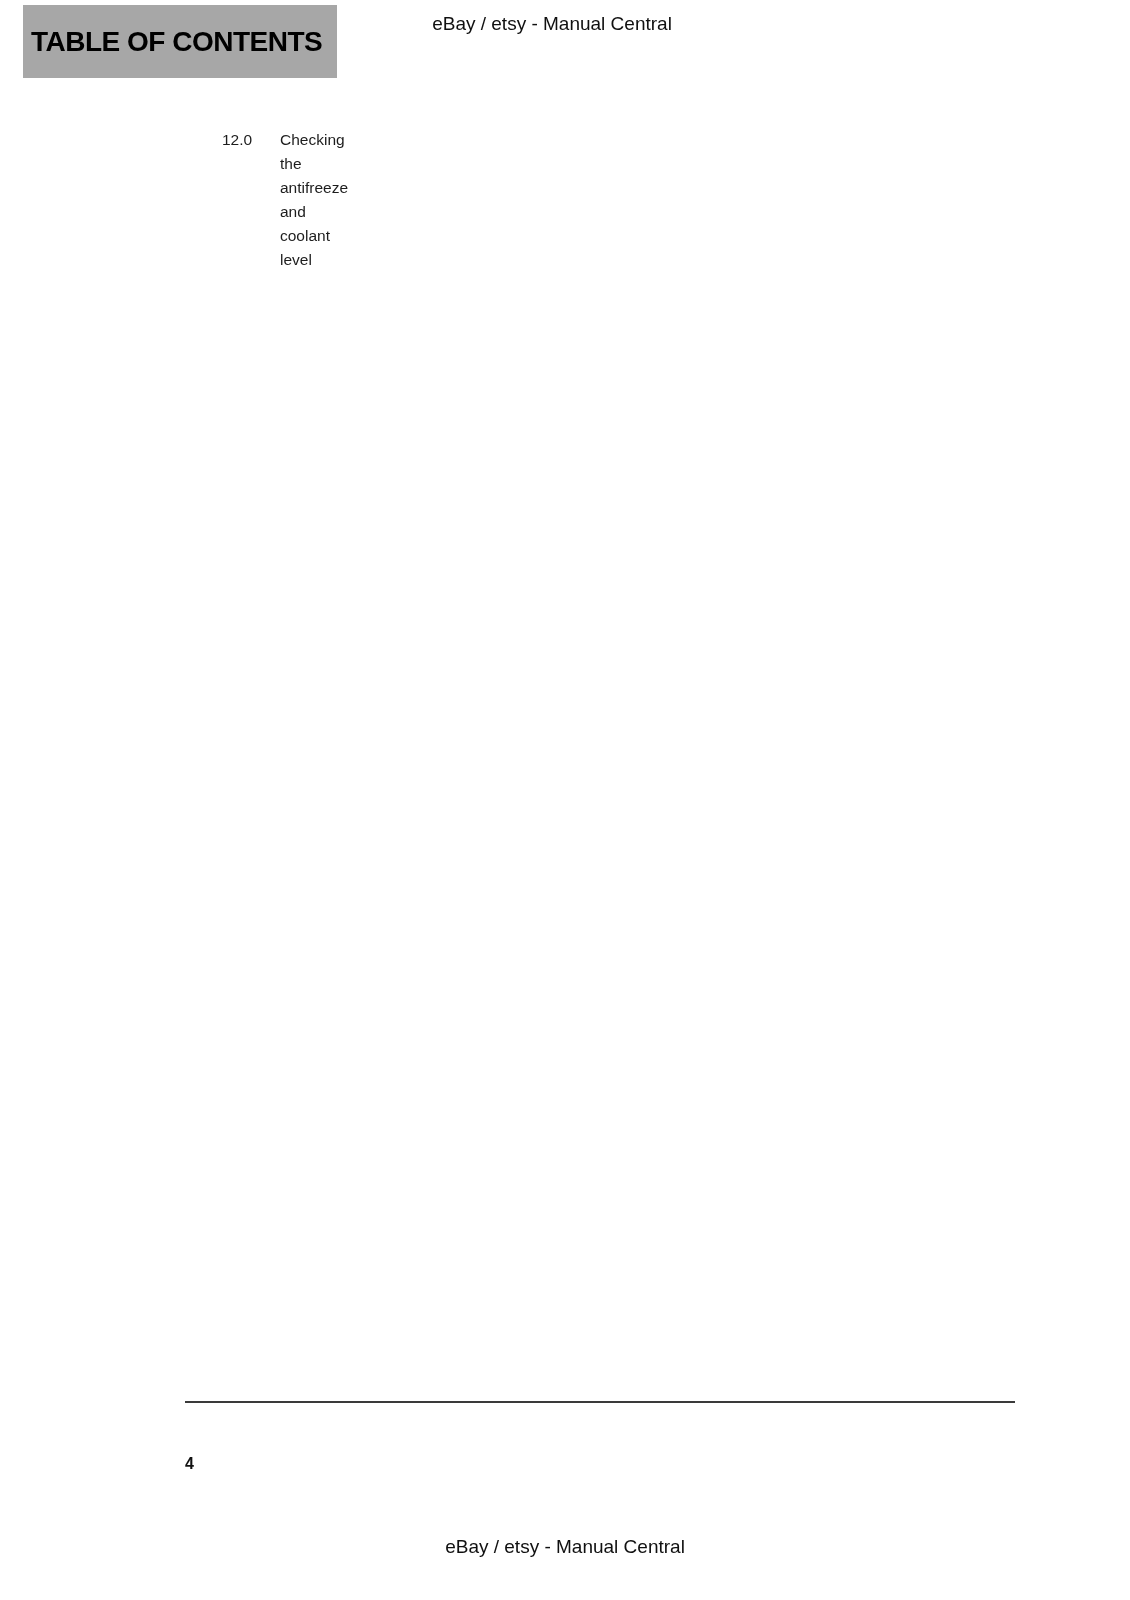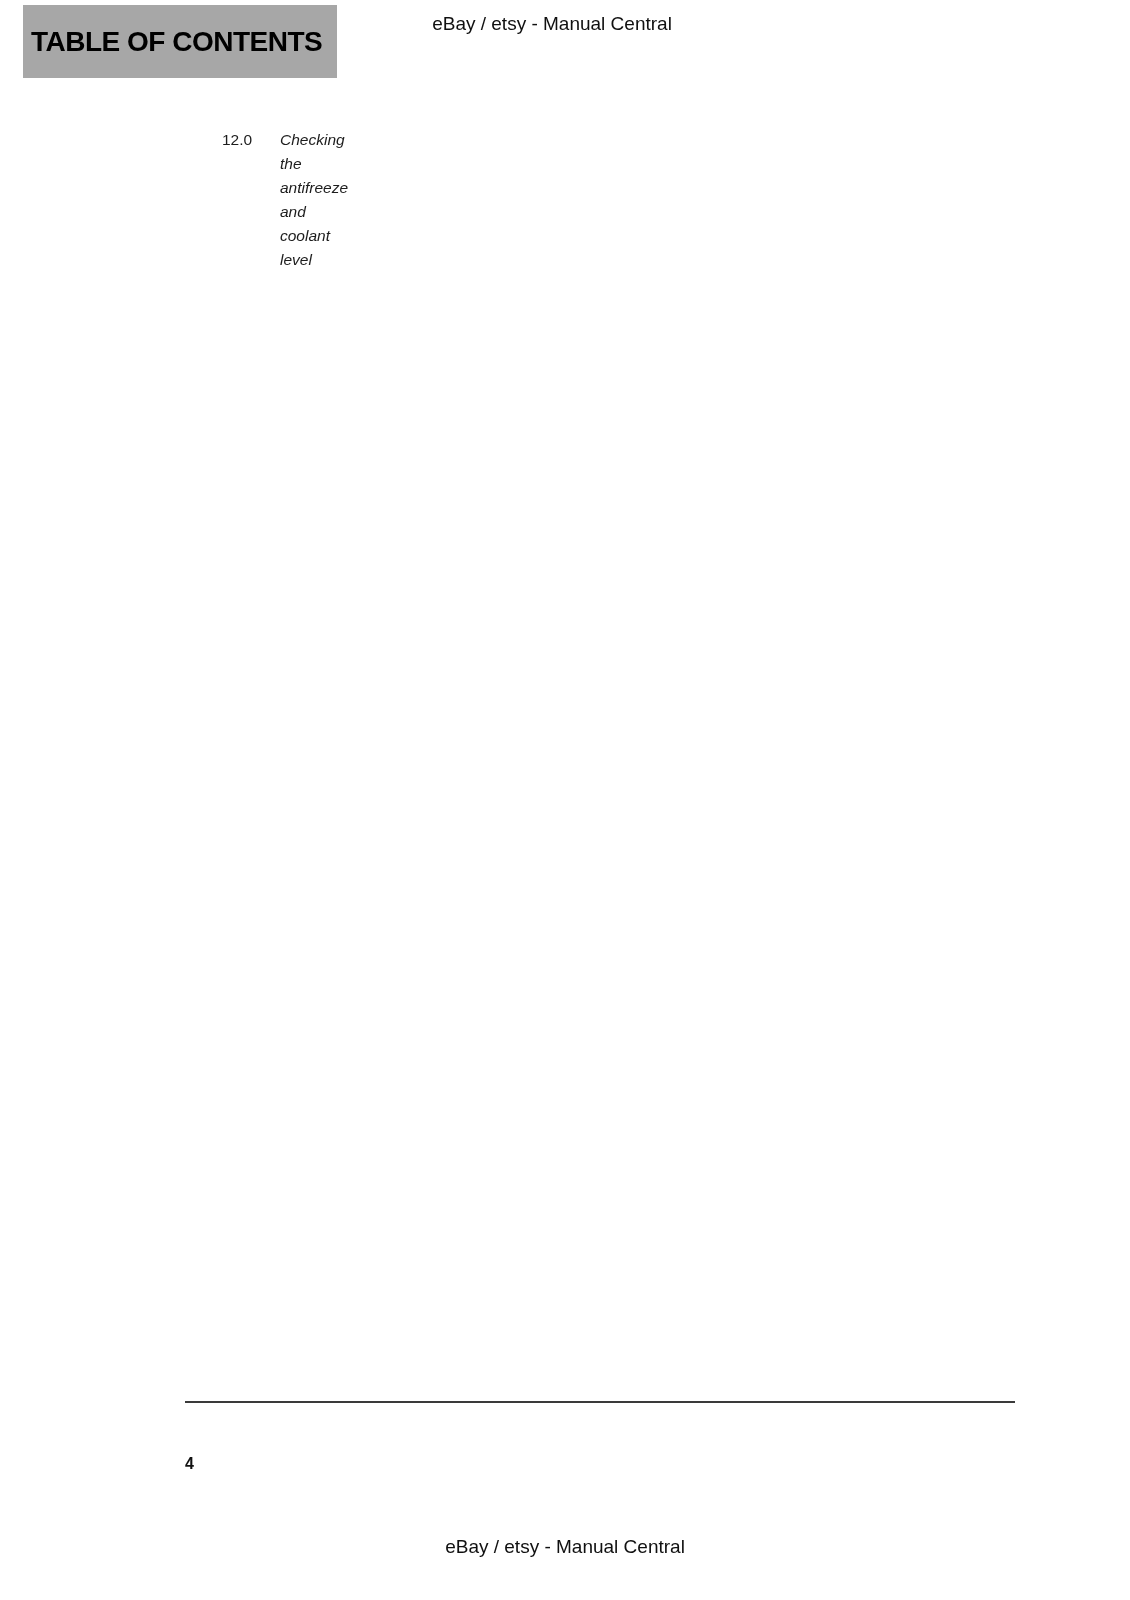--- a/index.html
+++ b/index.html
@@ -55,21 +55,21 @@
   .entry {
     display: flex;
     align-items: flex-start;
     font-size: 15.5px;
     line-height: 24px;
     color: #1d1d1d;
   }
   .entry .num { flex: none; }
   .entry.chapter .num { width: 37px; }
   .entry.section .num { margin-left: 37px; width: 58px; }
-  .entry .txt { white-space: pre-line; font-style: italic; }
+  .entry .txt { white-space: pre-line; }
   .entry .page {
     flex: none;
     min-width: 28px;
     text-align: right;
     align-self: flex-end;
   }
   .entry.chapter { margin: 6px 0; }
   .toc-col .entry:first-child { margin-top: 0; }
 
   

